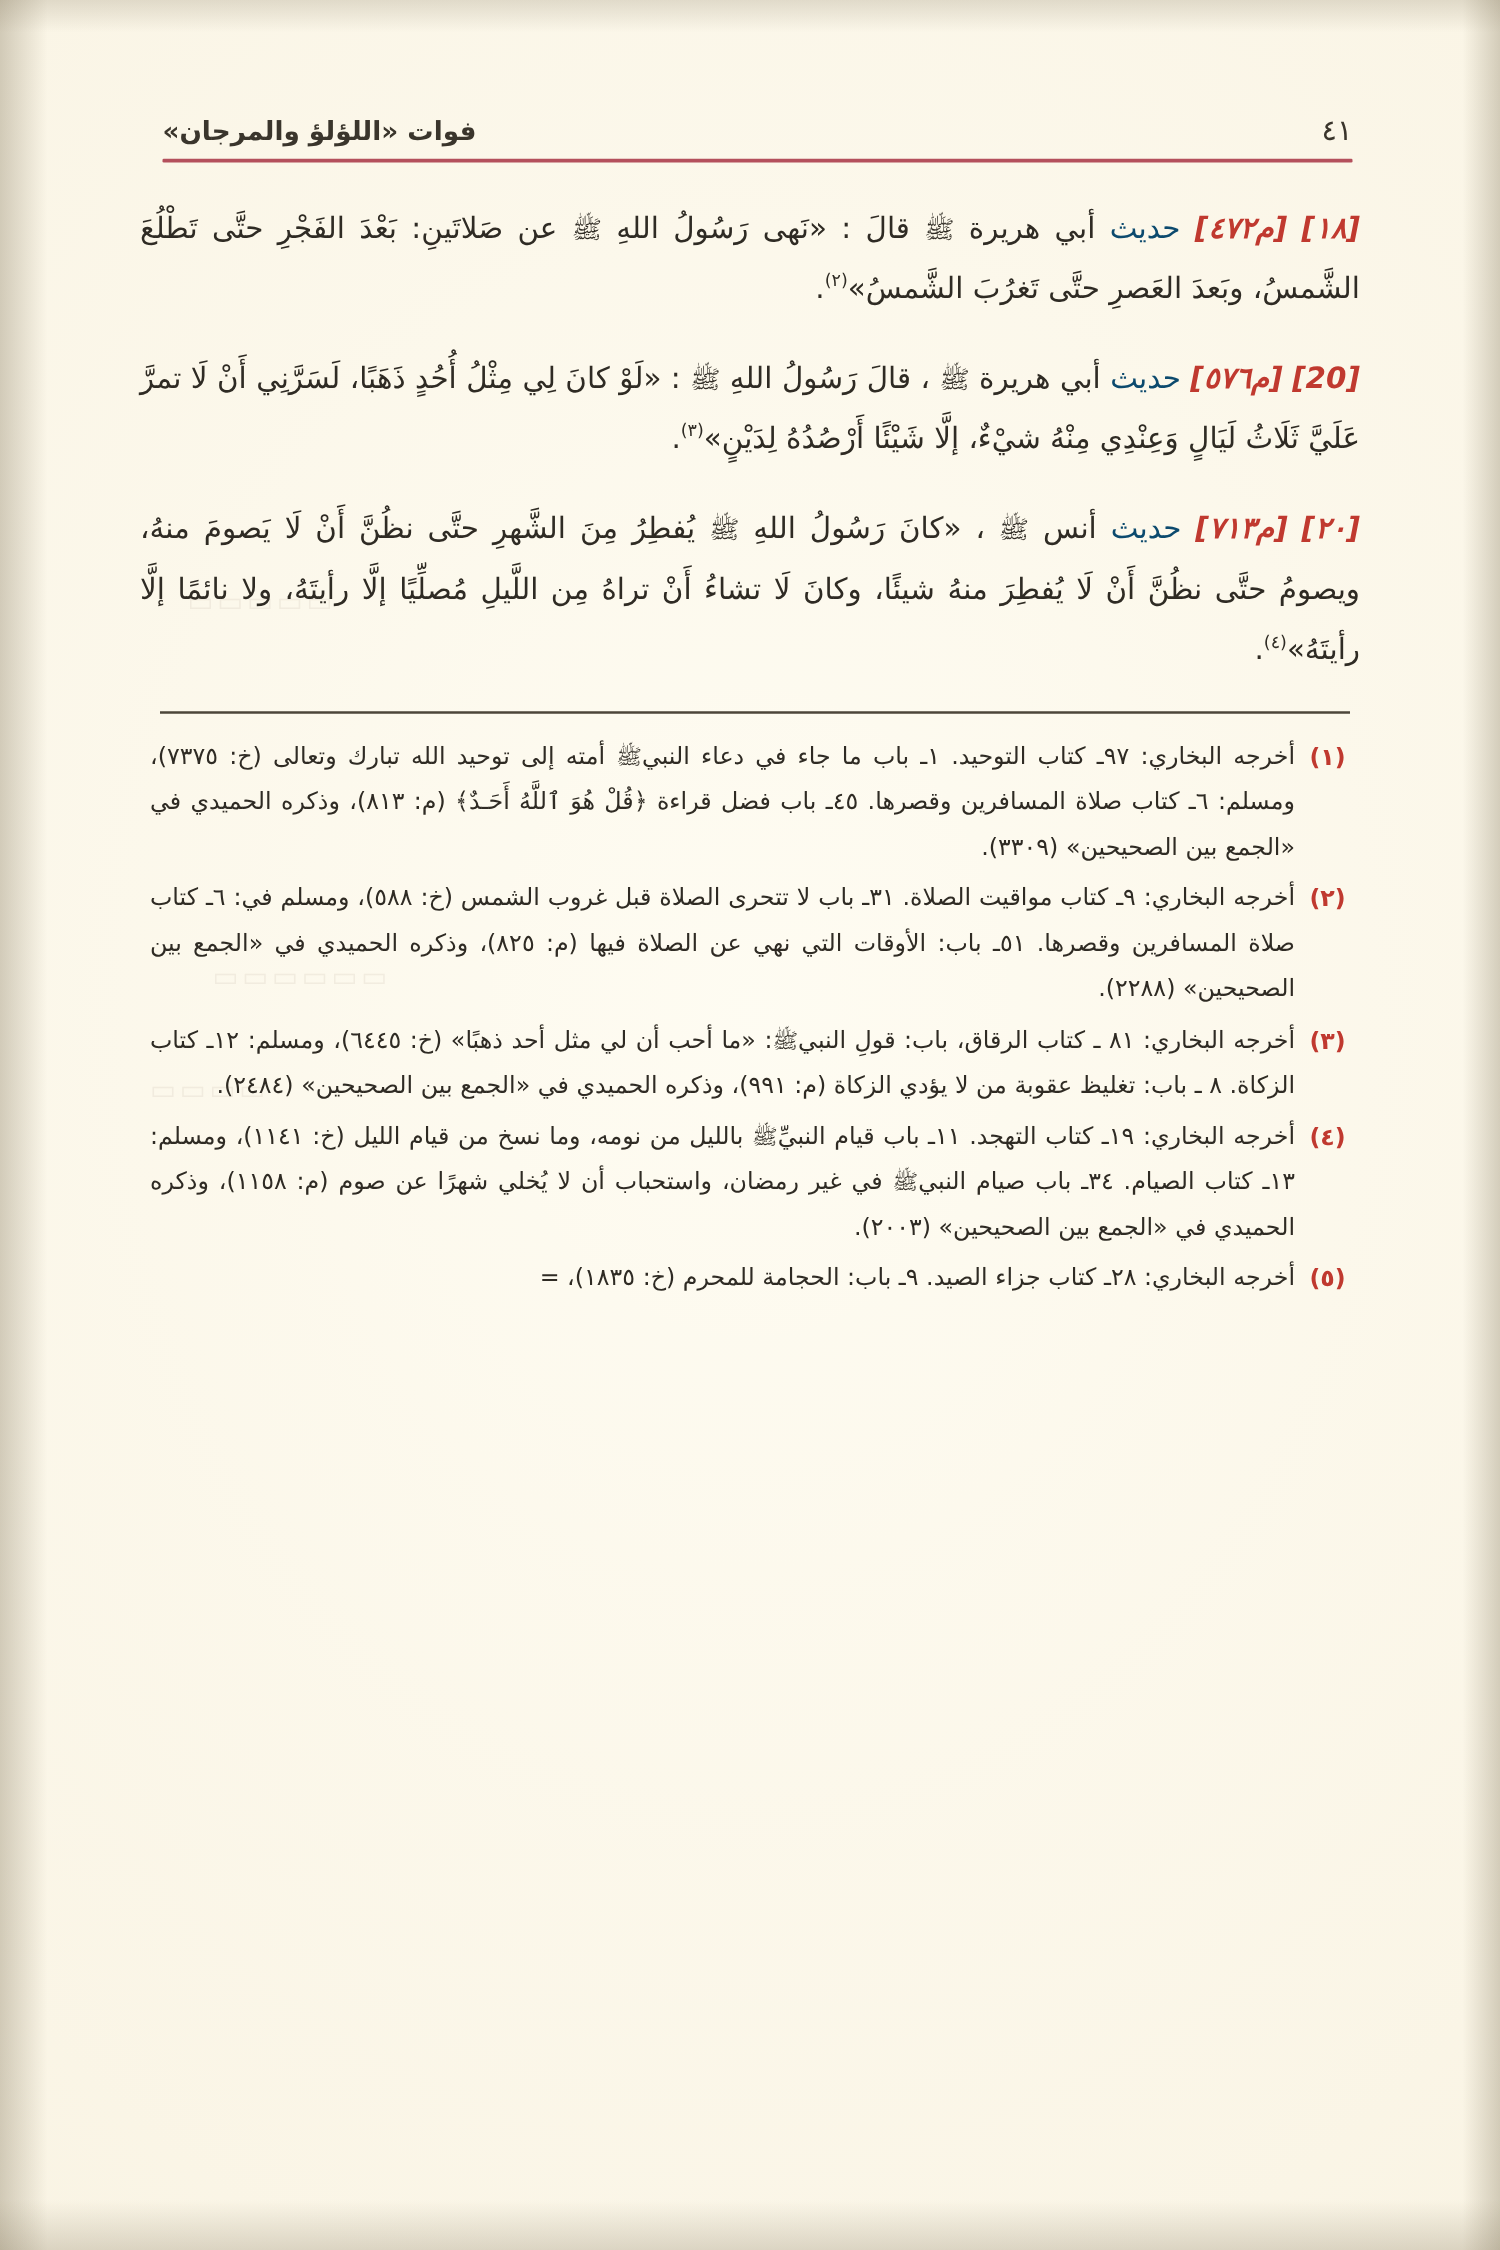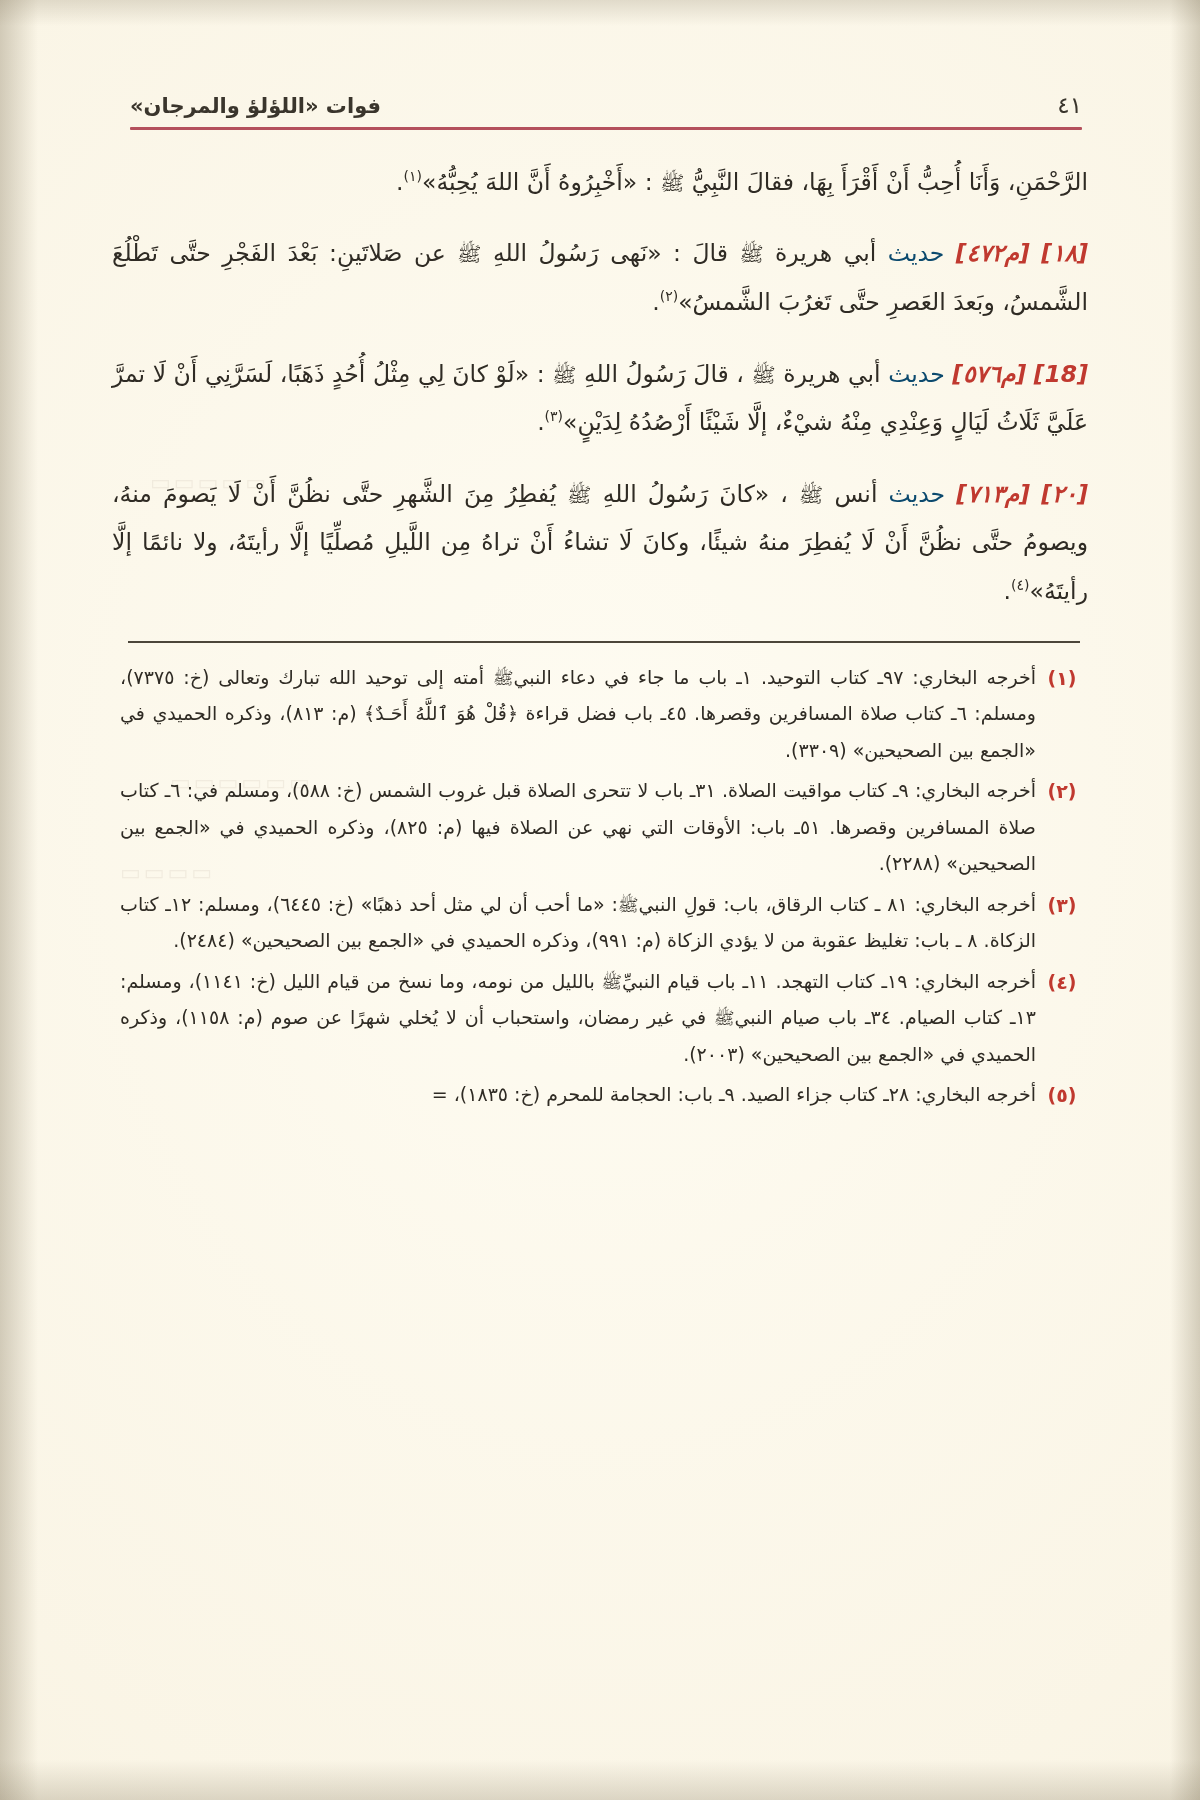--- a/index.html
+++ b/index.html
@@ -194,40 +194,35 @@
   <div class="content">
 
     <div class="running-head">
       <span class="head-title">فوات «اللؤلؤ والمرجان»</span>
       <span class="page-number">٤١</span>
     </div>
     <div class="head-rule" style="background: rgb(180, 80, 92);"></div>
 
     <div class="body-block">
 
-      <p class="hadith first cont">
-        <span>الرَّحْمَنِ، وَأَنَا أُحِبُّ أَنْ أَقْرَأَ بِهَا، فقالَ النَّبِيُّ</span>
-        <span class="salla">ﷺ</span>
-        <span>: «أَخْبِرُوهُ أَنَّ اللهَ يُحِبُّهُ»</span><span class="sup">(١)</span><span>.</span>
-      </p>
 
       <p class="hadith">
         <span class="num-seq">[١٨]</span>
         <span class="num-src">[م٤٧٢]</span>
         <span class="kw">حديث</span>
         <span>أبي هريرة</span>
         <span class="salla">ﷺ</span>
         <span>قالَ</span>
         <span>: «نَهى رَسُولُ اللهِ</span>
         <span class="salla">ﷺ</span>
         <span>عن صَلاتَينِ: بَعْدَ الفَجْرِ حتَّى تَطْلُعَ الشَّمسُ، وبَعدَ العَصرِ حتَّى تَغرُبَ الشَّمسُ»</span><span class="sup">(٢)</span><span>.</span>
       </p>
 
       <p class="hadith">
-        <span class="num-seq">[18]</span>
+        <span class="num-seq">[20]</span>
         <span class="num-src">[م٥٧٦]</span>
         <span class="kw">حديث</span>
         <span>أبي هريرة</span>
         <span class="salla">ﷺ</span>
         <span>، قالَ رَسُولُ اللهِ</span>
         <span class="salla">ﷺ</span>
         <span>: «لَوْ كانَ لِي مِثْلُ أُحُدٍ ذَهَبًا، لَسَرَّنِي أَنْ لَا تمرَّ عَلَيَّ ثَلَاثُ لَيَالٍ وَعِنْدِي مِنْهُ شيْءٌ، إلَّا شَيْئًا أَرْصُدُهُ لِدَيْنٍ»</span><span class="sup">(٣)</span><span>.</span>
       </p>
 
       <p class="hadith">

